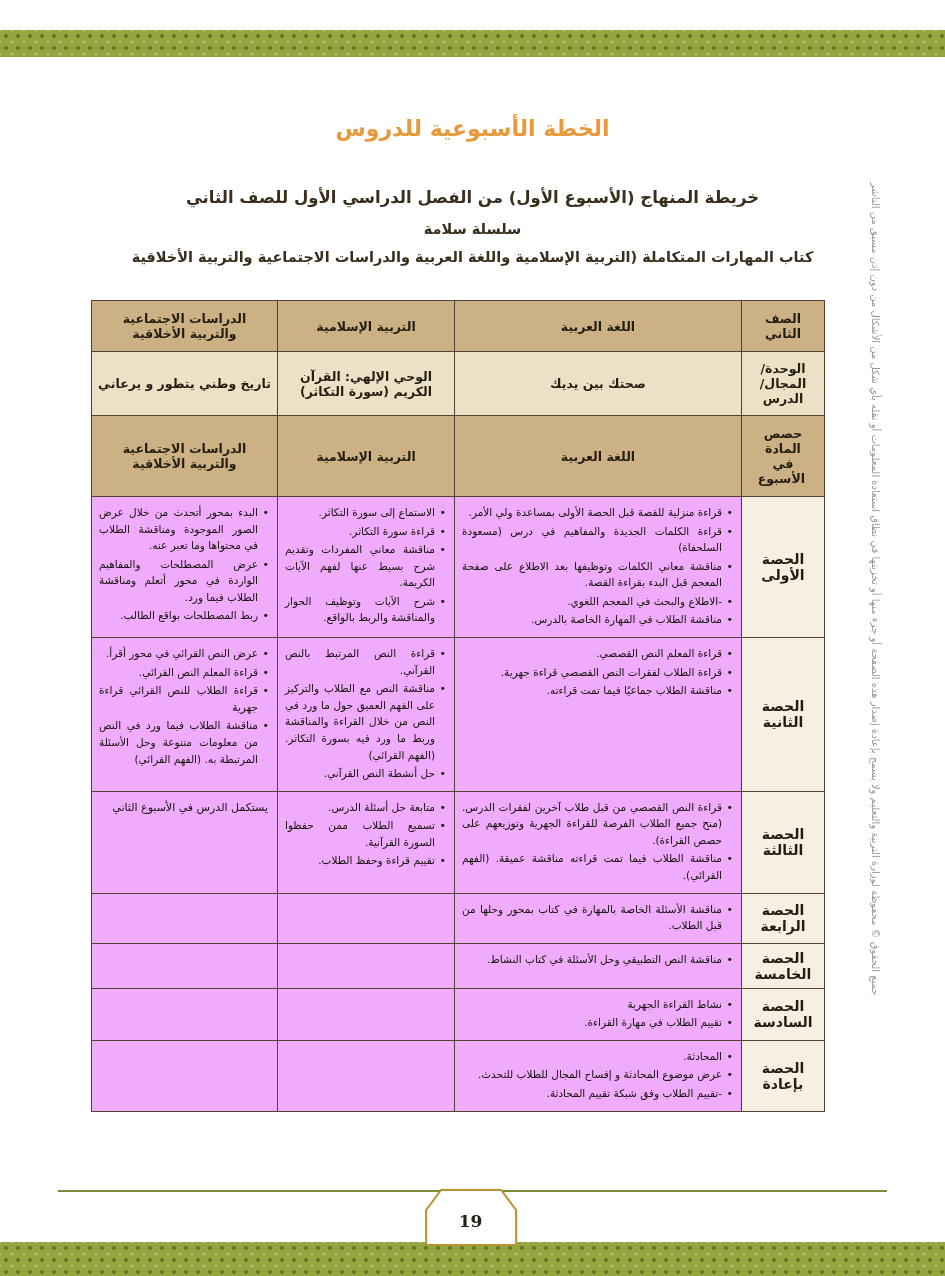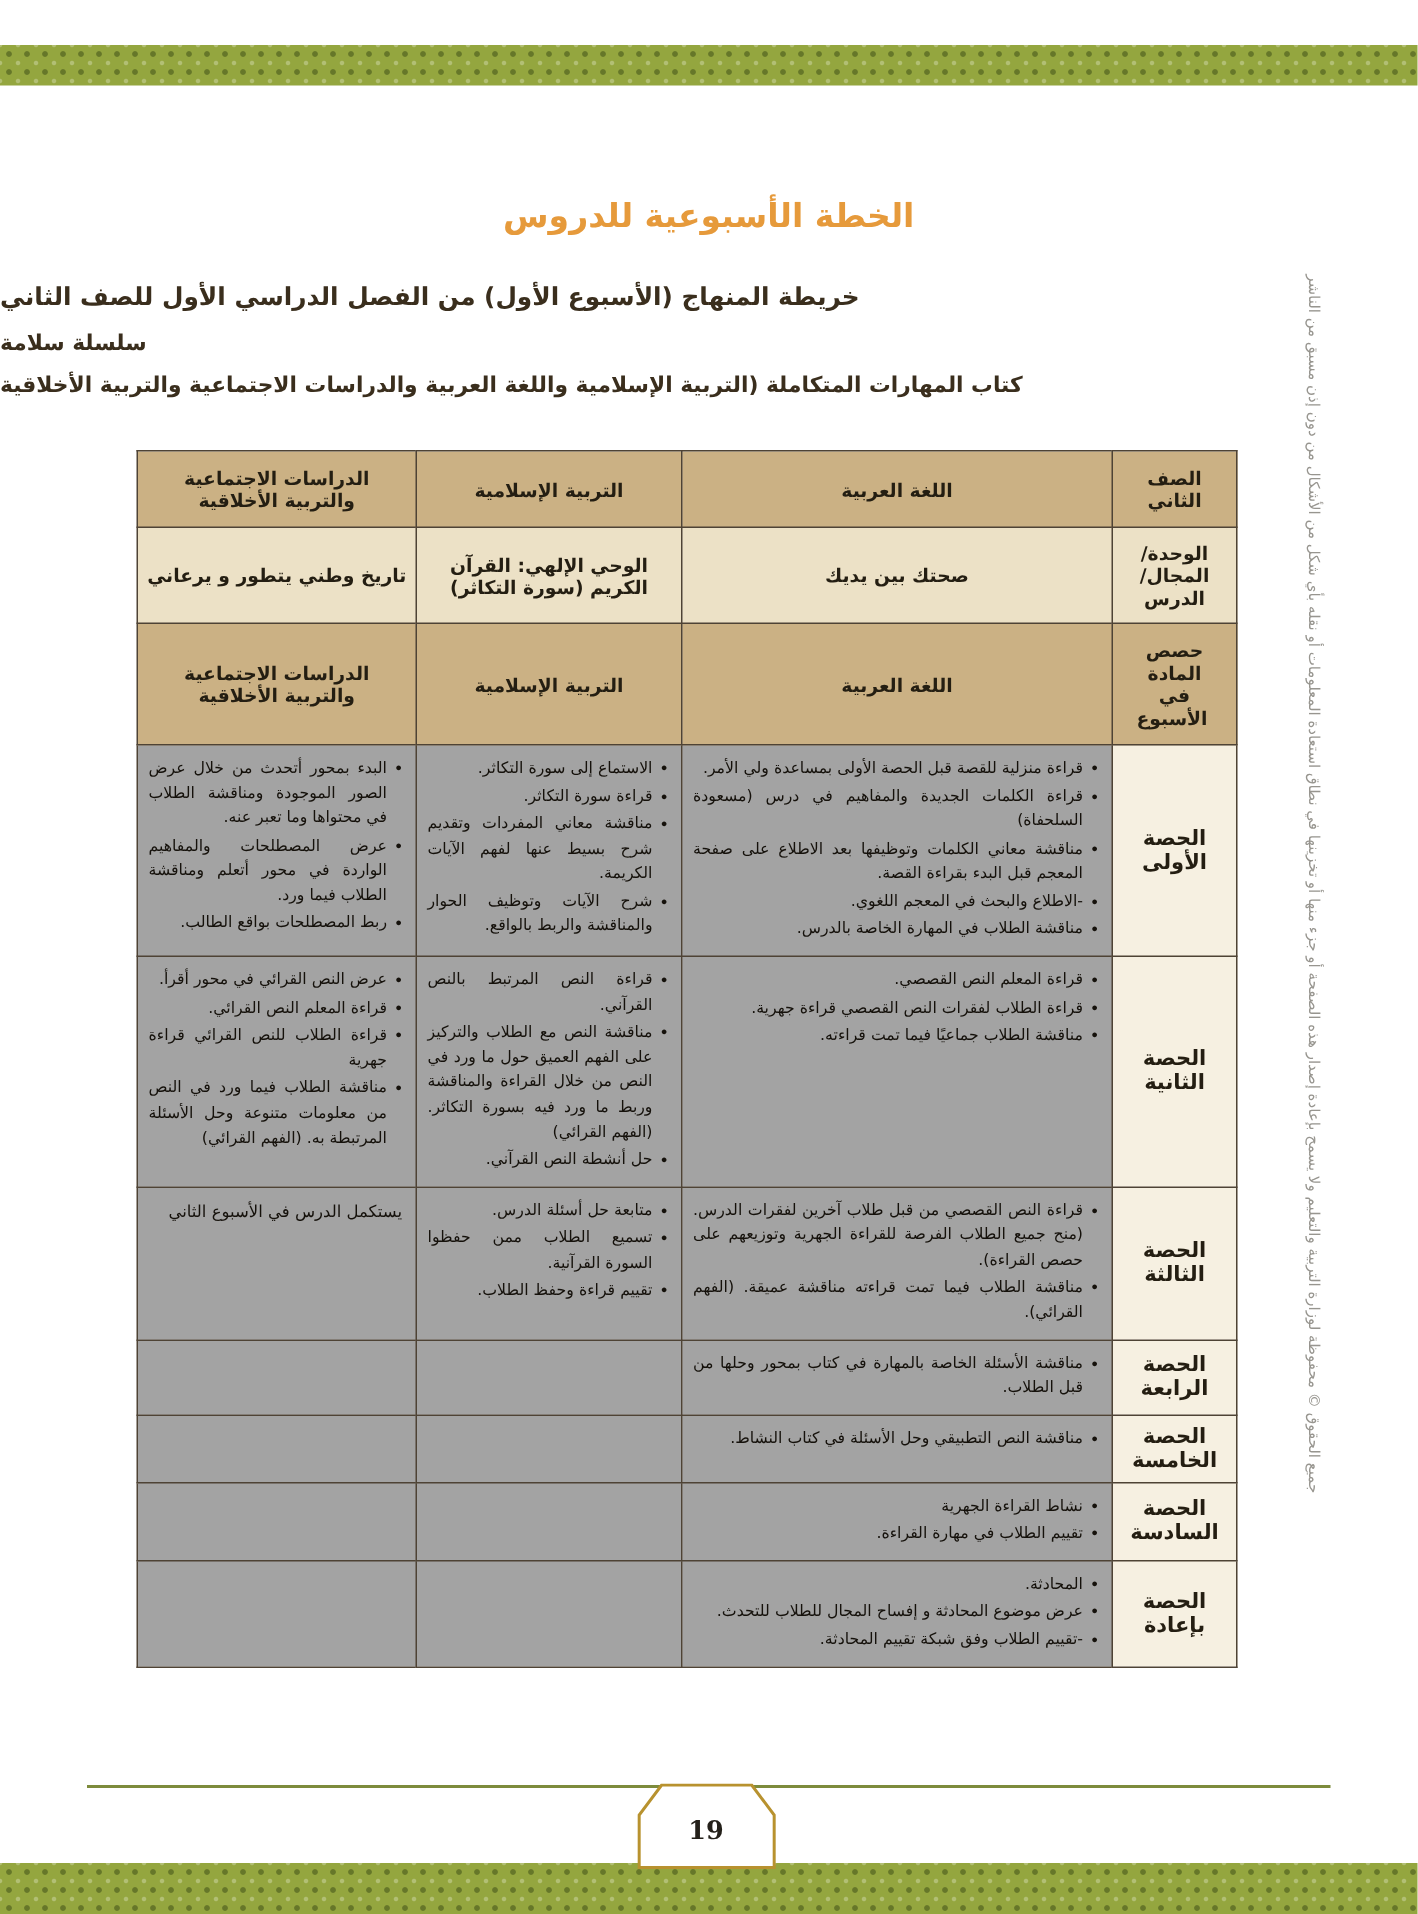--- a/index.html
+++ b/index.html
@@ -20,24 +20,24 @@
       radial-gradient(rgba(255,255,255,.28) 1.2px, transparent 1.8px);
     background-size:12px 12px, 12px 12px;
     background-position:0 0, 6px 6px;
   }
   .band-top { top:30px; height:27px; }
   .band-bottom { bottom:0; height:34px; }
 
   .title {
     position:absolute; top:116px; left:0; right:0;
     text-align:center; color:#e69a3b;
-    font-size:22px; font-weight:bold; letter-spacing:.2px;margin-top:16px;
+    font-size:22px; font-weight:bold; letter-spacing:.2px;
   }
   .subtitle {
-    position:absolute; left:0; right:0; text-align:left;
+    position:absolute; left:0; right:0; text-align:center;
     color:#3a2e1d; font-weight:bold;
   }
   .s1 { top:188px; font-size:16.5px; }
   .s2 { top:221px; font-size:14.5px; }
   .s3 { top:249px; font-size:14.5px; }
 
   
   .plan {
     position:absolute; top:300px; right:120px; width:733px;
     direction:rtl; border-collapse:collapse; table-layout:fixed;
@@ -61,21 +61,21 @@
     text-align:center; vertical-align:middle;
     padding:9px 6px;
   }
   tr.session th.label-cell {
     background:#f6f0e1; color:#241e12;
     font-size:14px; font-weight:bold;
     text-align:center; vertical-align:middle;
     padding:6px 4px;
   }
   td.body-cell {
-    background:#a3a3a3;
+    background:#f0abfc;
     vertical-align:top;
     padding:7px 7px;
   }
   ul.bullets { list-style:none; }
   ul.bullets li {
     position:relative; padding-right:12px;
     font-size:10.5px; line-height:1.58;
     text-align:justify; text-align-last:right;
     color:#15110b; margin-bottom:2px;
   }

